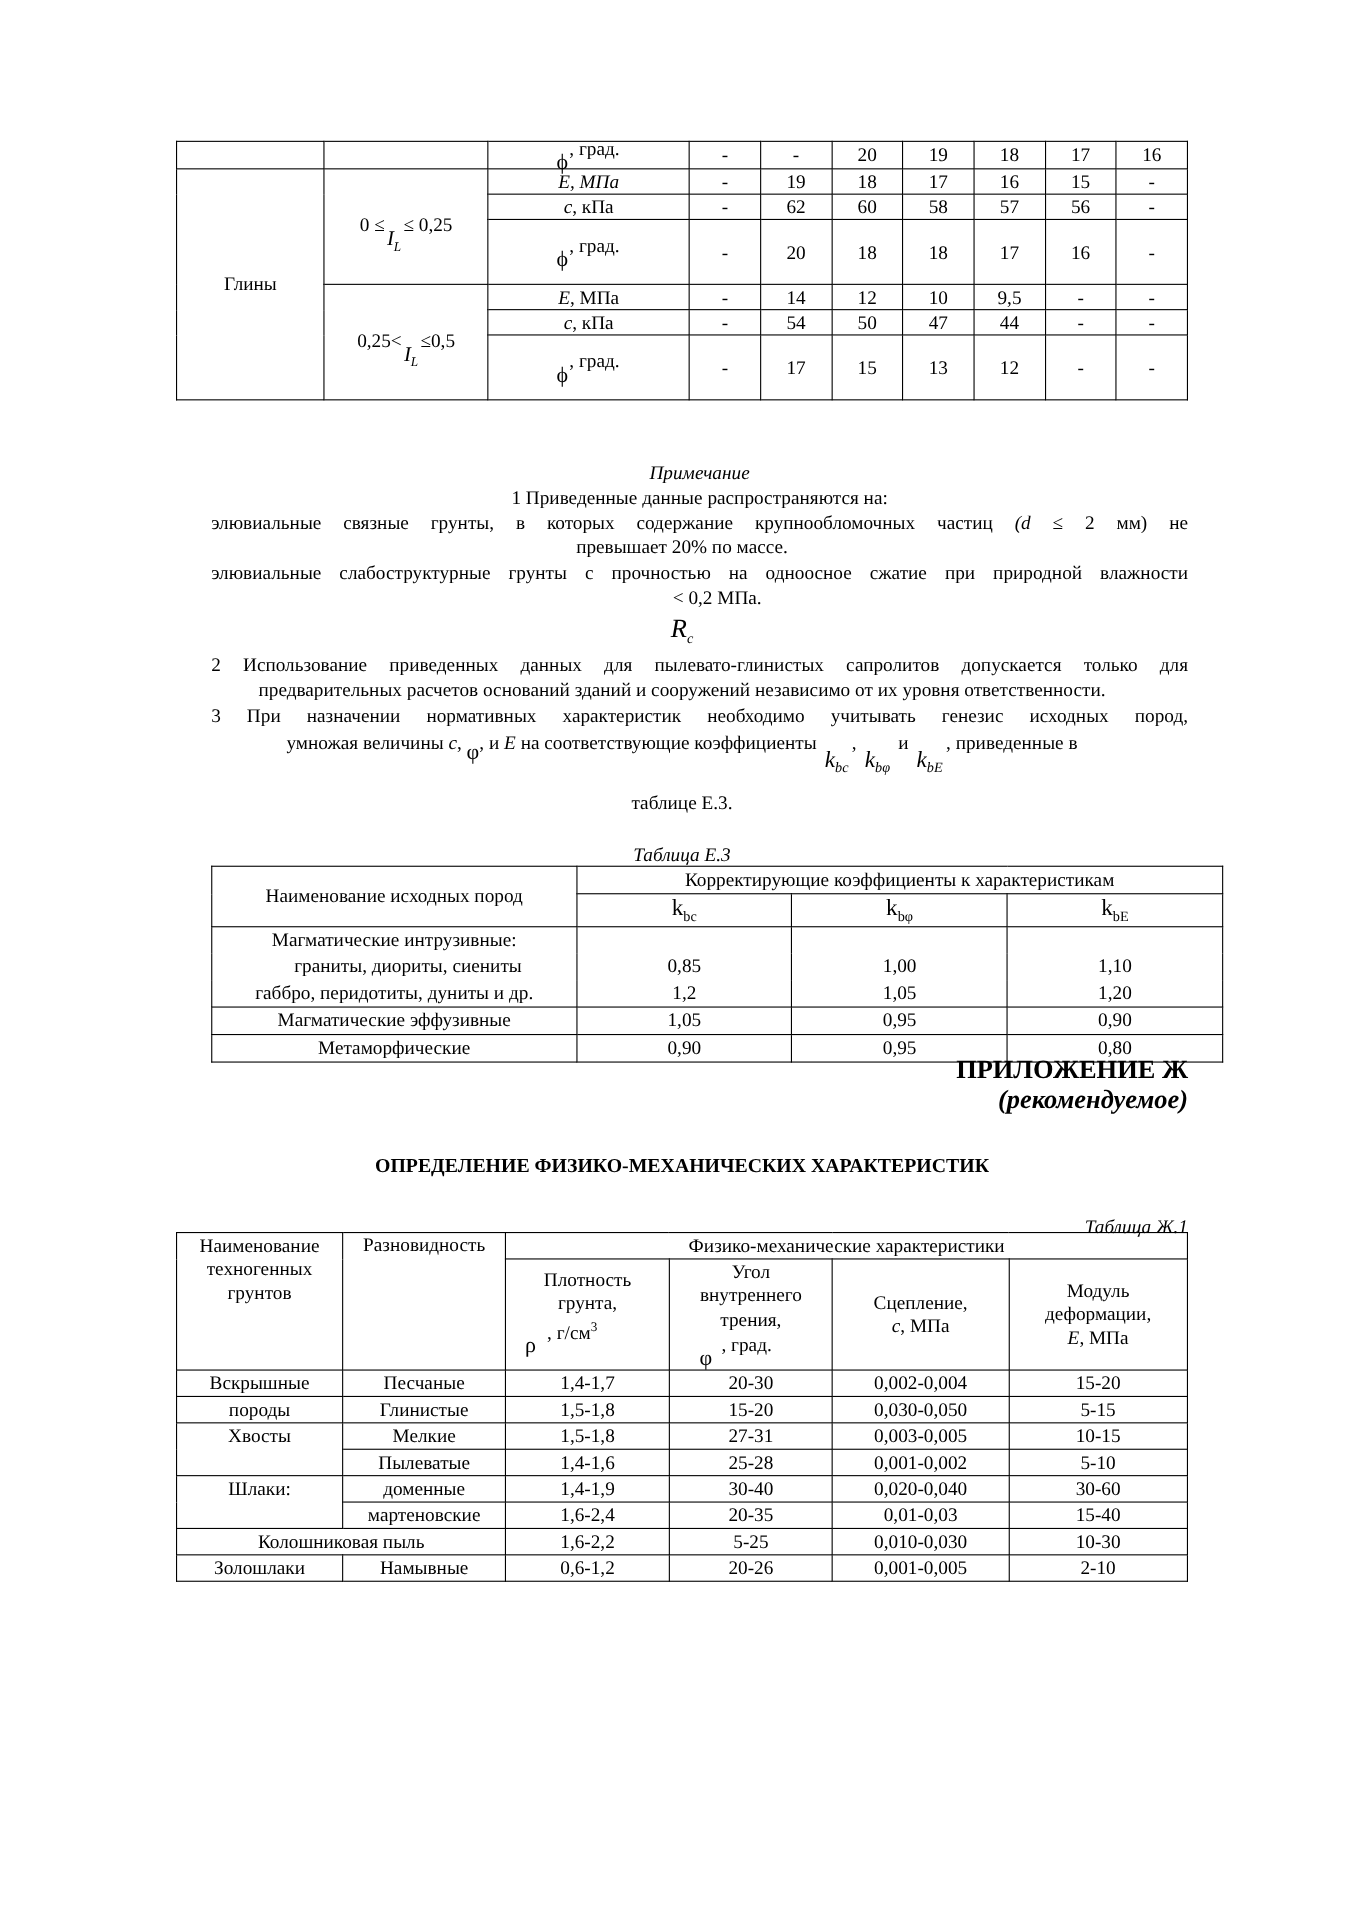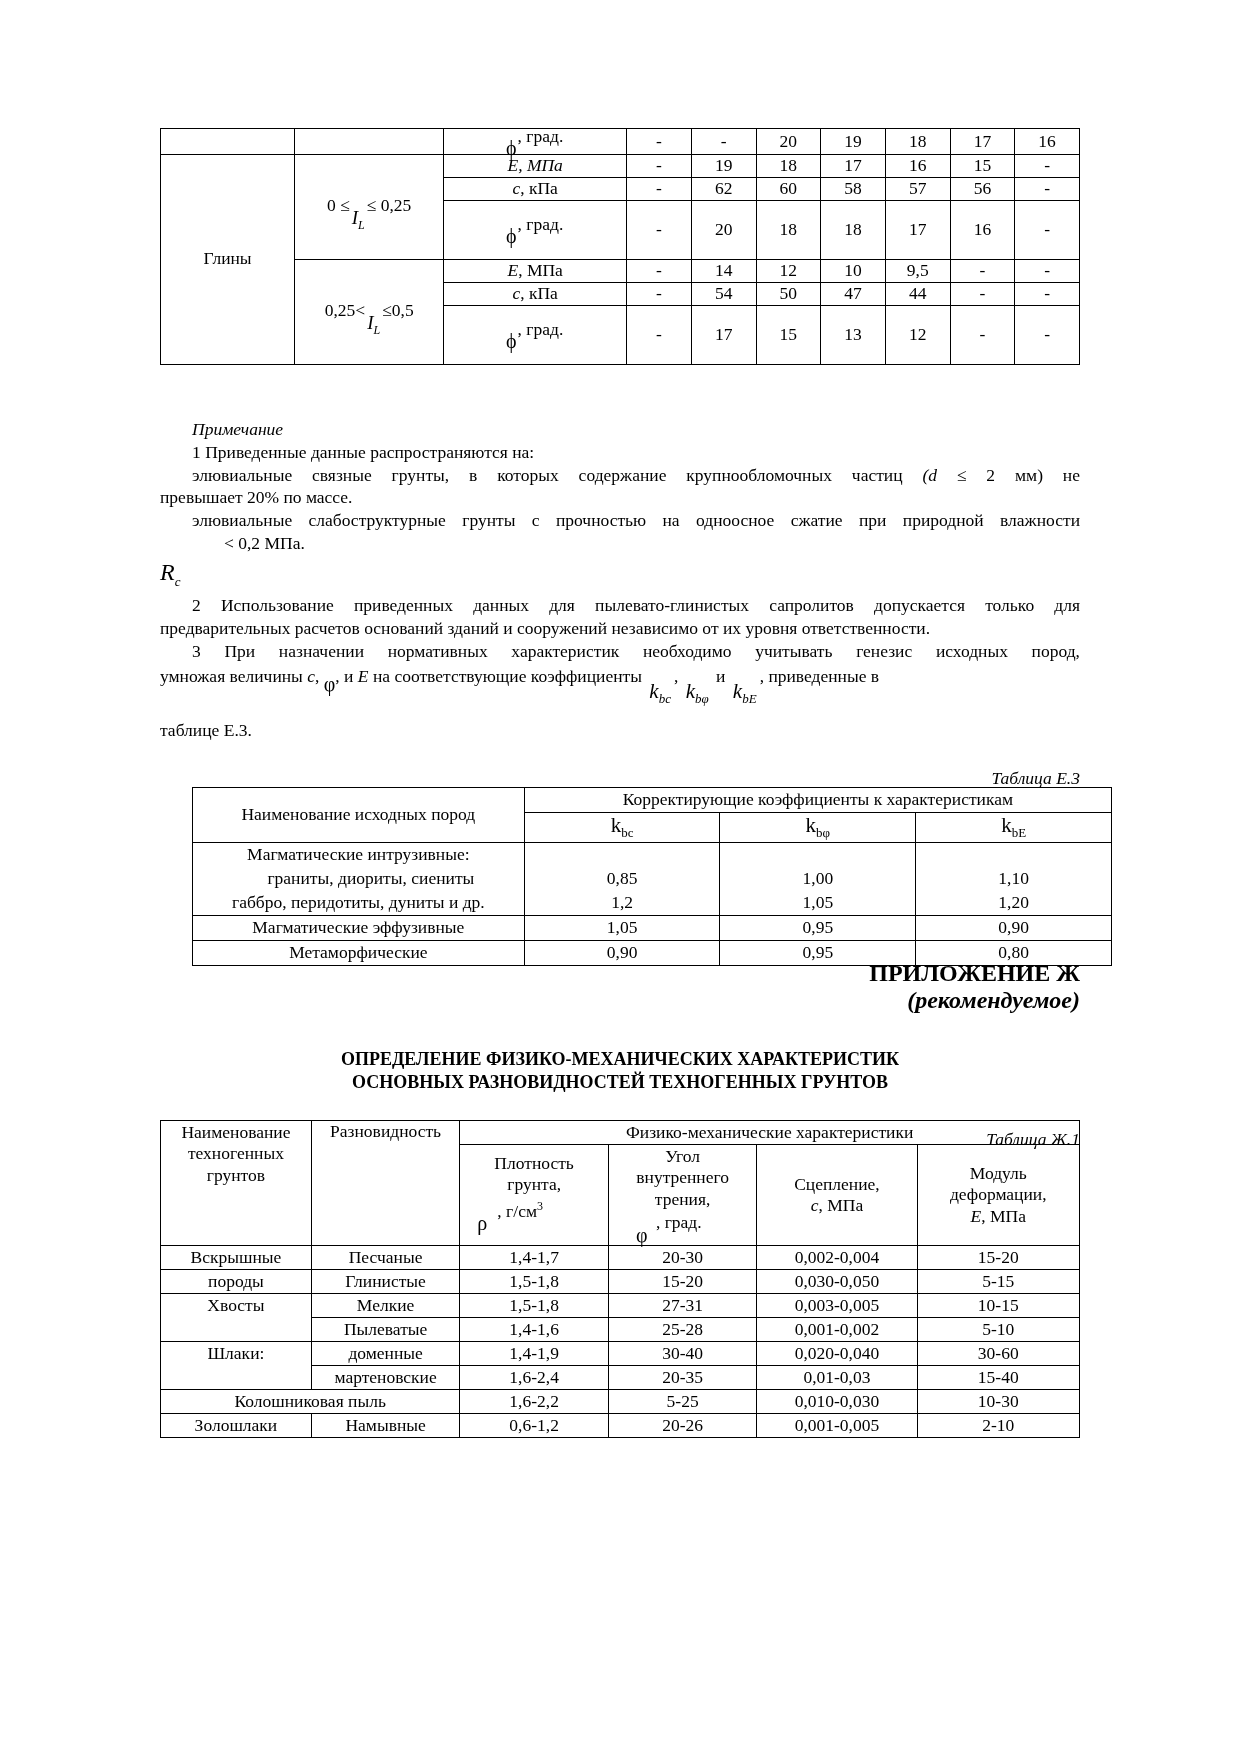--- a/index.html
+++ b/index.html
@@ -83,21 +83,21 @@
   }
   .il-sym sub{font-size:12px;font-style:italic;}
   .ital{font-style:italic;}
 
   
   .note{
     position:absolute; left:0; top:418px; width:920px;
     font-size:17.5px; line-height:1.30;
   }
   .note .n-title{font-style:italic;margin-left:32px;}
-  .note p{margin:0;}
+  .note p{margin:0;text-align:center;}
   .note .ind{margin-left:32px;}
   .note .justfull{text-align:justify;}
   .rc{
     font-style:italic;font-size:24px;
     display:block;margin-top:2px;margin-bottom:2px;
   }
   .rc sub{font-size:13px;}
 
   .kline{
     position:relative;
@@ -354,21 +354,20 @@
       </tr>
     </tbody>
         </table>
   </div>
 
   <div class="appendix">
     <div class="app-right">ПРИЛОЖЕНИЕ Ж</div>
     <div class="app-right it">(рекомендуемое)</div>
     <div class="app-title">
       <div>ОПРЕДЕЛЕНИЕ ФИЗИКО-МЕХАНИЧЕСКИХ ХАРАКТЕРИСТИК</div>
-      <div>ОСНОВНЫХ РАЗНОВИДНОСТЕЙ ТЕХНОГЕННЫХ ГРУНТОВ</div>
     </div>
     <div class="tbl-caption" style="margin-top:34px">Таблица Ж.1</div>
   </div>
 
   <div id="tbl-zh1">
     <table class="doc">
       <colgroup>
         <col class="zh-h1">
             <col class="zh-h2">
             <col class="zh-h3">

